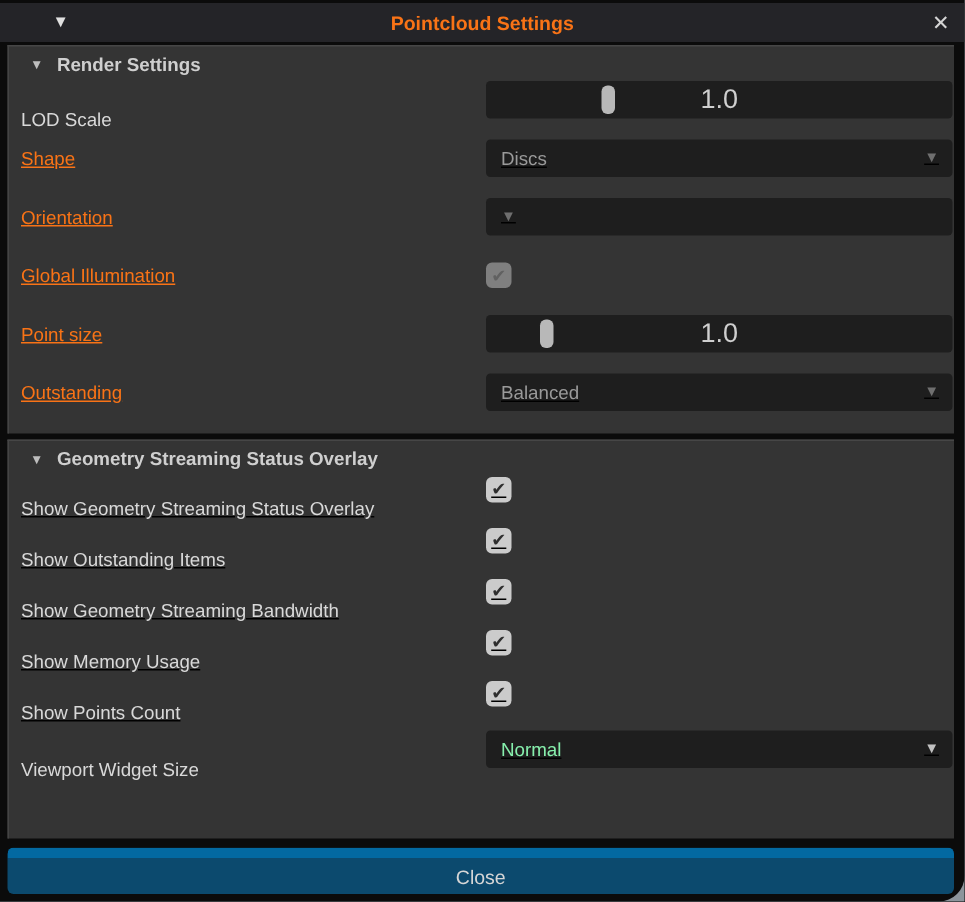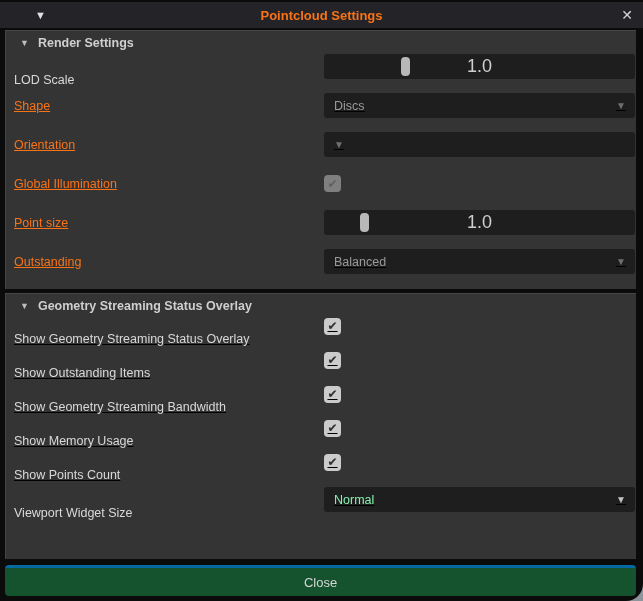--- a/index.html
+++ b/index.html
@@ -42,21 +42,21 @@
   .dropdown.on  .dropdown-arrow { color:#c2c2c2; }
   .dropdown.off .dropdown-arrow { color:#6f6f6f; }
 
   .checkbox { width:17px; height:17px; border-radius:4px; display:flex; align-items:center; justify-content:center; }
   .checkbox.on  { background:#cbcbcb; }
   .checkbox.off { background:#7f7f7f; }
   .checkbox .check { font-size:12px; line-height:1; }
   .checkbox.on  .check { color:#2e2e2e; }
   .checkbox.off .check { color:#616161; }
 
-  .close-btn { margin-top:6px; height:31px; background:#14532d; border-top:3px solid #0369a1; border-radius:4px; display:flex; align-items:center; justify-content:center; color:#d6d6d6; font-size:13px; }
+  .close-btn { margin-top:6px; height:31px; background:#0c4a6e; border-top:7px solid #0369a1; border-radius:4px; display:flex; align-items:center; justify-content:center; color:#d6d6d6; font-size:13px; }
 </style>
 </head>
 <body>
 
 <div class="screen">
   <div class="window">
 
     <div class="titlebar">
       <span class="tri">▼</span>
       <span class="title">Pointcloud Settings</span>

